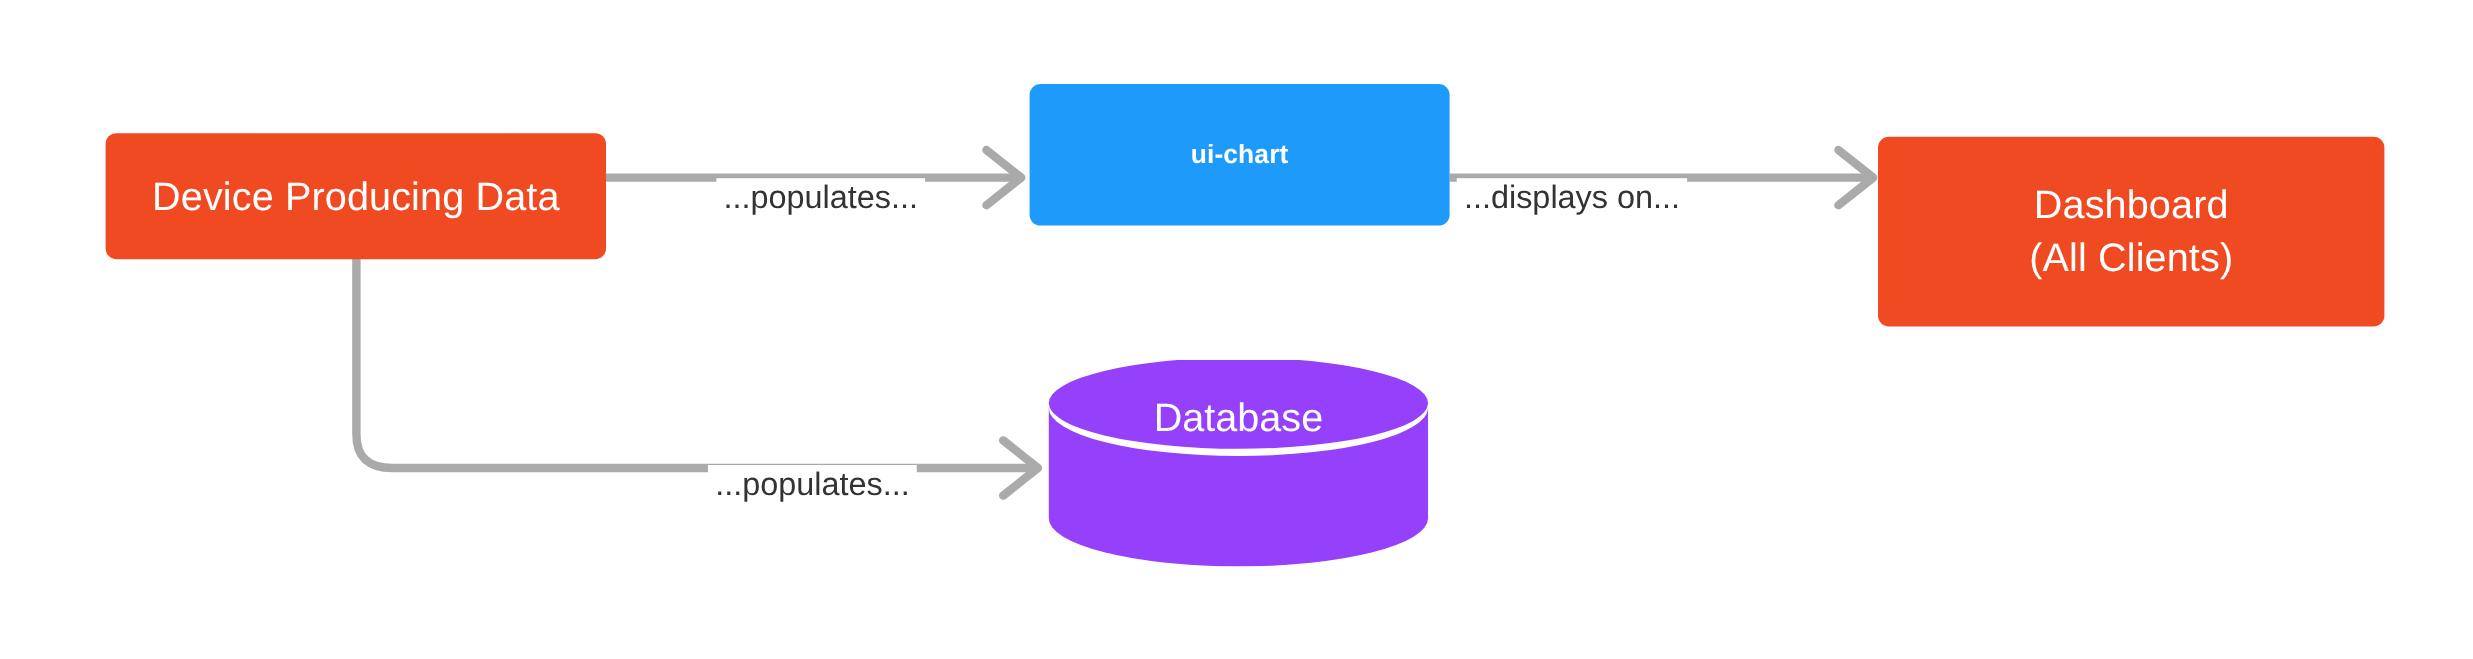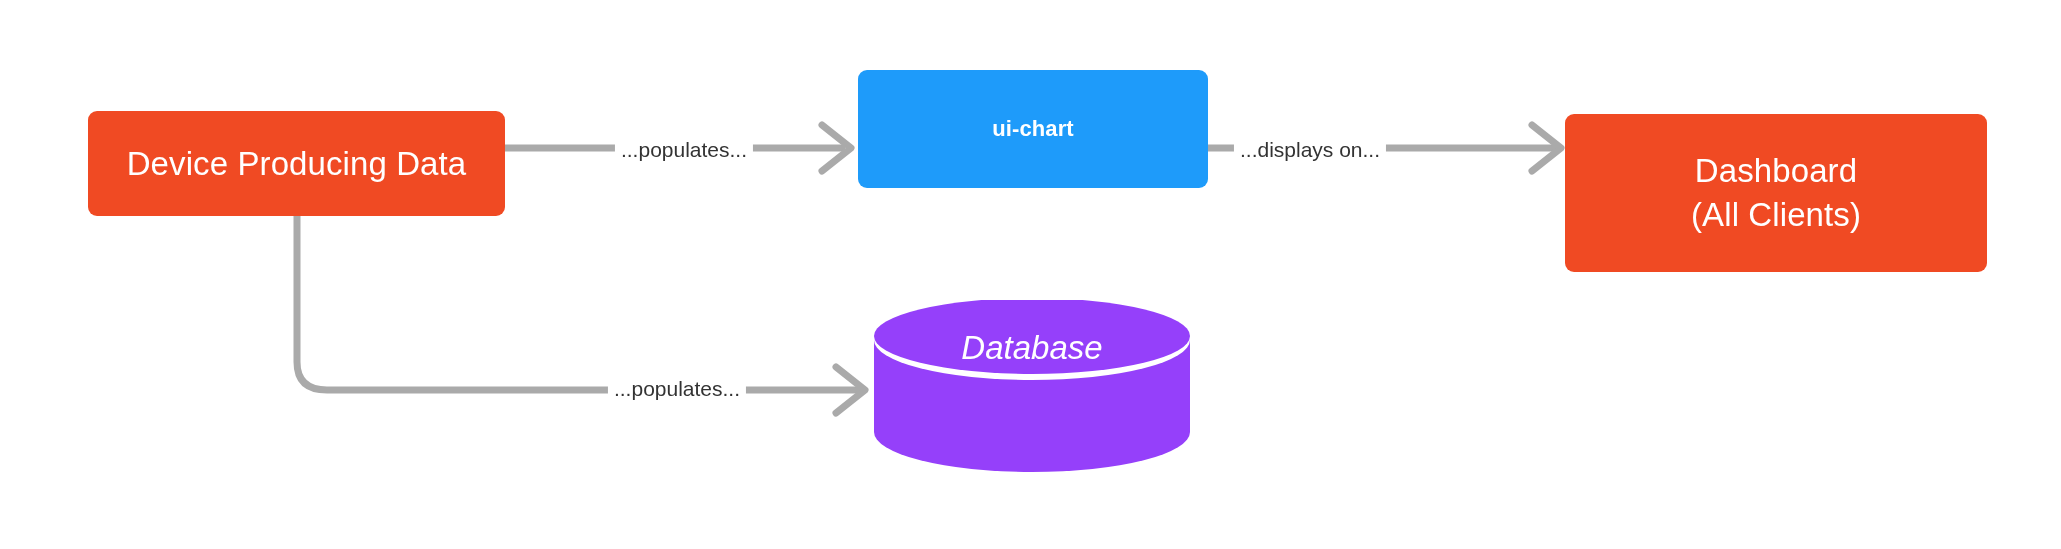--- a/index.html
+++ b/index.html
@@ -92,33 +92,33 @@
   .cyl-label {
     position: absolute;
     left: 0;
     top: 28px;
     width: 320px;
     text-align: center;
     color: #ffffff;
     font-size: 33px;
     line-height: 1.2;
     pointer-events: none;
-    font-style: italic;
   }
 
   
   .edge-label {
     position: absolute;
     color: #333333;
-    font-size: 21px;
+    font-size: 27px;
     line-height: 1;
     white-space: nowrap;
     background: #ffffff;
     padding: 3px 6px;
     transform: translate(-50%, -50%);
+    margin-top: 16px;
   }
   #edge-label-populates-chart { left: 684px; top: 149px; }
   #edge-label-displays-on     { left: 1310px; top: 149px; }
   #edge-label-populates-db    { left: 677px; top: 388px; }
 </style>
 </head>
 <body>
 
 <div id="canvas">
 

